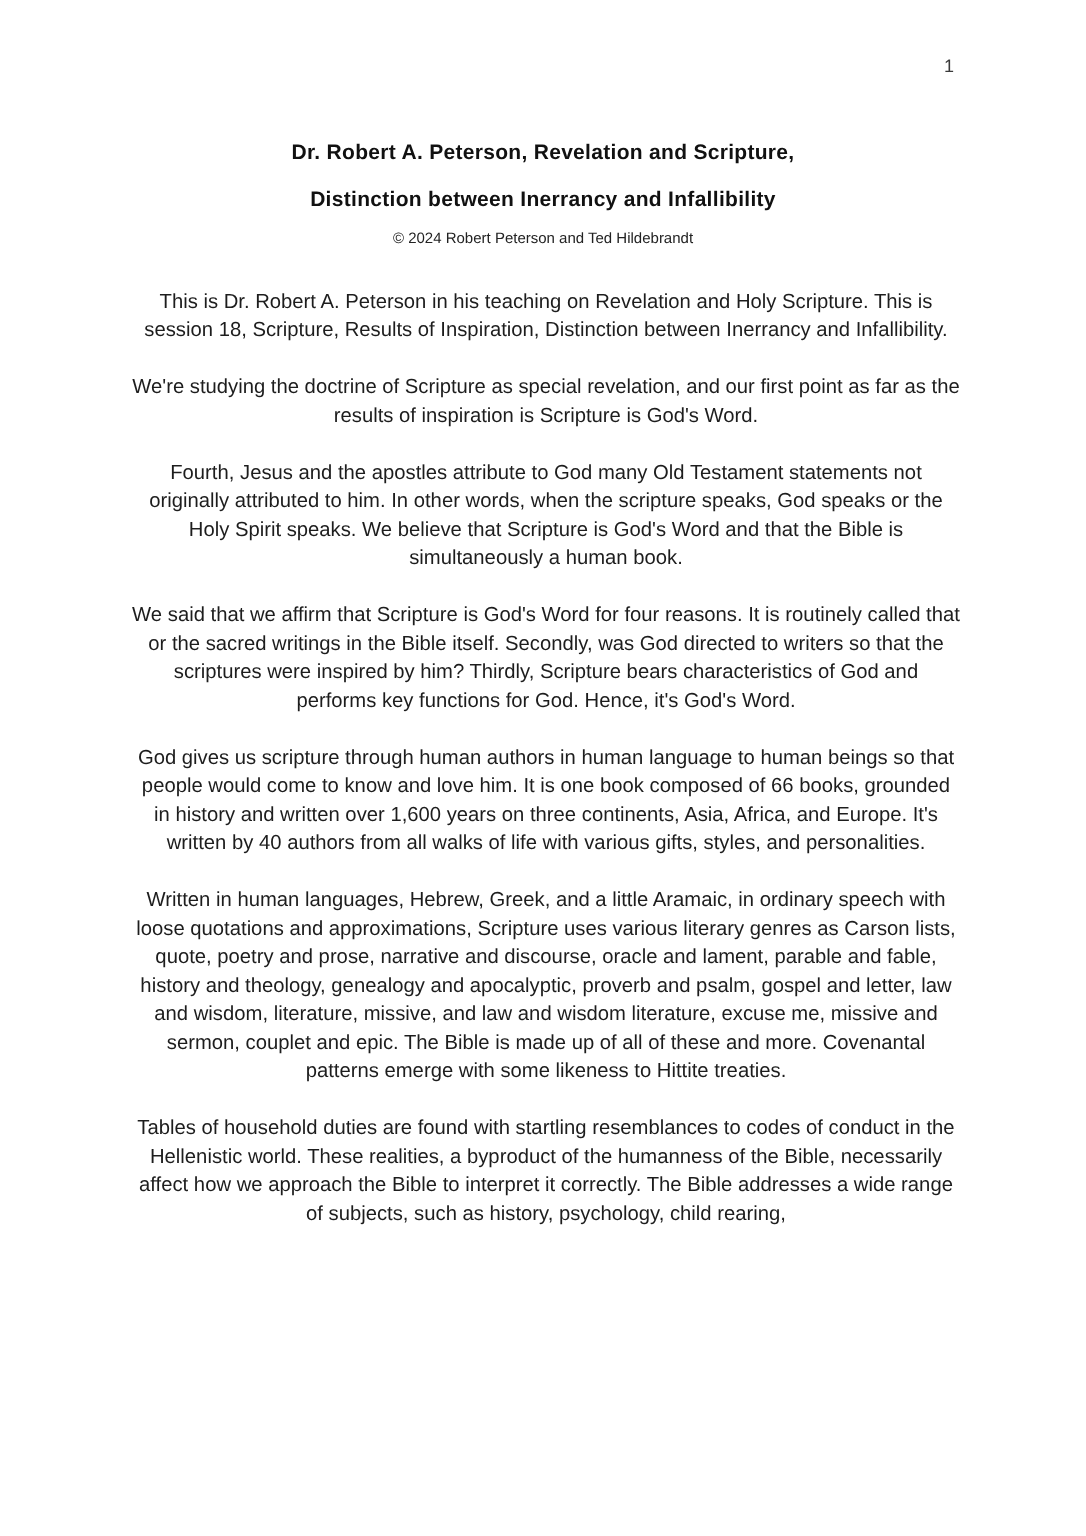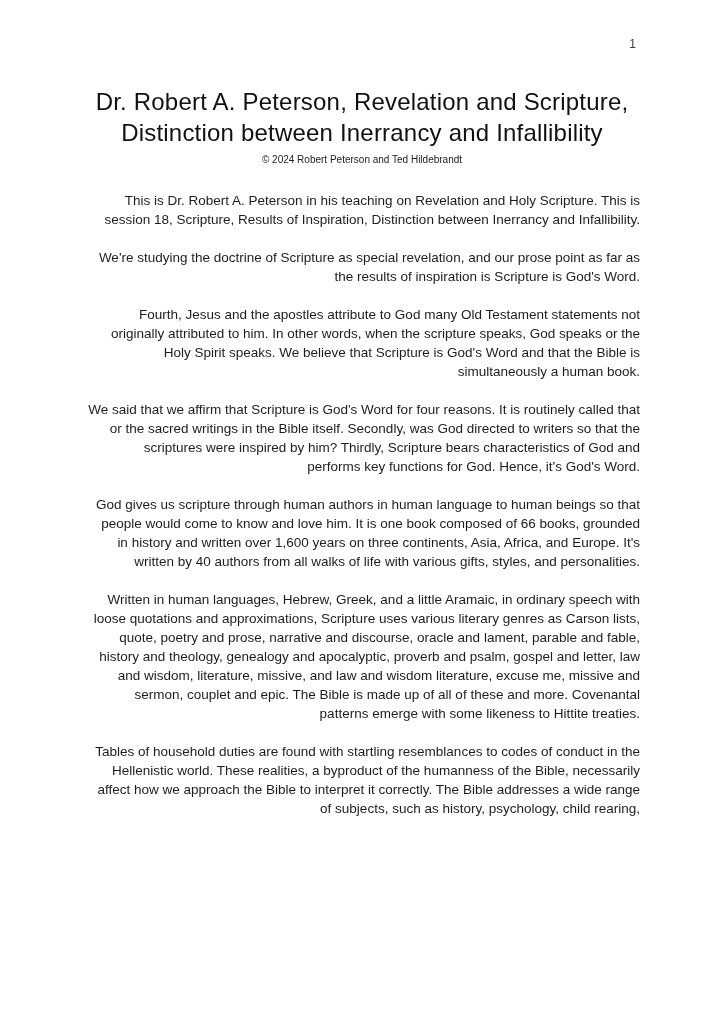--- a/index.html
+++ b/index.html
@@ -23,38 +23,38 @@
     font-size: 12px;
     line-height: 14px;
     color: #3a3a3a;
   }
   .doc-header {
     padding-top: 86px;
     text-align: center;
   }
   .doc-title {
     margin: 0;
-    font-size: 24px;
-    font-weight: normal;
+    font-size: 14px;
+    font-weight: bold;
     line-height: 31px;
     letter-spacing: 0.2px;
     color: #111111;
   }
   .copyright {
     margin-top: 2px;
     font-size: 10px;
     line-height: 19px;
     color: #222222;
   }
   .doc-body {
     margin: 22px 80px 0 88px;
     width: 552px;
     font-size: 13.5px;
     line-height: 19px;
-    text-align: right;
+    text-align: center;
   }
   .doc-body p {
     margin: 0 0 19px 0;
   }
 </style>
 </head>
 <body>
 
 <div class="page">
 
@@ -63,21 +63,21 @@
   <div class="doc-header">
     <h1 class="doc-title">
       <div>Dr. Robert A. Peterson, Revelation and Scripture,</div>
       <div>Distinction between Inerrancy and Infallibility</div>
     </h1>
     <div class="copyright">© 2024 Robert Peterson and Ted Hildebrandt</div>
   </div>
 
   <div class="doc-body">
     <p>This is Dr. Robert A. Peterson in his teaching on Revelation and Holy Scripture. This is session 18, Scripture, Results of Inspiration, Distinction between Inerrancy and Infallibility.</p>
-    <p>We're studying the doctrine of Scripture as special revelation, and our prose point as far as the results of inspiration is Scripture is God's Word.</p>
+    <p>We're studying the doctrine of Scripture as special revelation, and our first point as far as the results of inspiration is Scripture is God's Word.</p>
     <p>Fourth, Jesus and the apostles attribute to God many Old Testament statements not originally attributed to him. In other words, when the scripture speaks, God speaks or the Holy Spirit speaks. We believe that Scripture is God's Word and that the Bible is simultaneously a human book.</p>
     <p>We said that we affirm that Scripture is God's Word for four reasons. It is routinely called that or the sacred writings in the Bible itself. Secondly, was God directed to writers so that the scriptures were inspired by him? Thirdly, Scripture bears characteristics of God and performs key functions for God. Hence, it's God's Word.</p>
     <p>God gives us scripture through human authors in human language to human beings so that people would come to know and love him. It is one book composed of 66 books, grounded in history and written over 1,600 years on three continents, Asia, Africa, and Europe. It's written by 40 authors from all walks of life with various gifts, styles, and personalities.</p>
     <p>Written in human languages, Hebrew, Greek, and a little Aramaic, in ordinary speech with loose quotations and approximations, Scripture uses various literary genres as Carson lists, quote, poetry and prose, narrative and discourse, oracle and lament, parable and fable, history and theology, genealogy and apocalyptic, proverb and psalm, gospel and letter, law and wisdom, literature, missive, and law and wisdom literature, excuse me, missive and sermon, couplet and epic. The Bible is made up of all of these and more. Covenantal patterns emerge with some likeness to Hittite treaties.</p>
     <p>Tables of household duties are found with startling resemblances to codes of conduct in the Hellenistic world. These realities, a byproduct of the humanness of the Bible, necessarily affect how we approach the Bible to interpret it correctly. The Bible addresses a wide range of subjects, such as history, psychology, child rearing,</p>
   </div>
 
 </div>
 
 </body></html>

